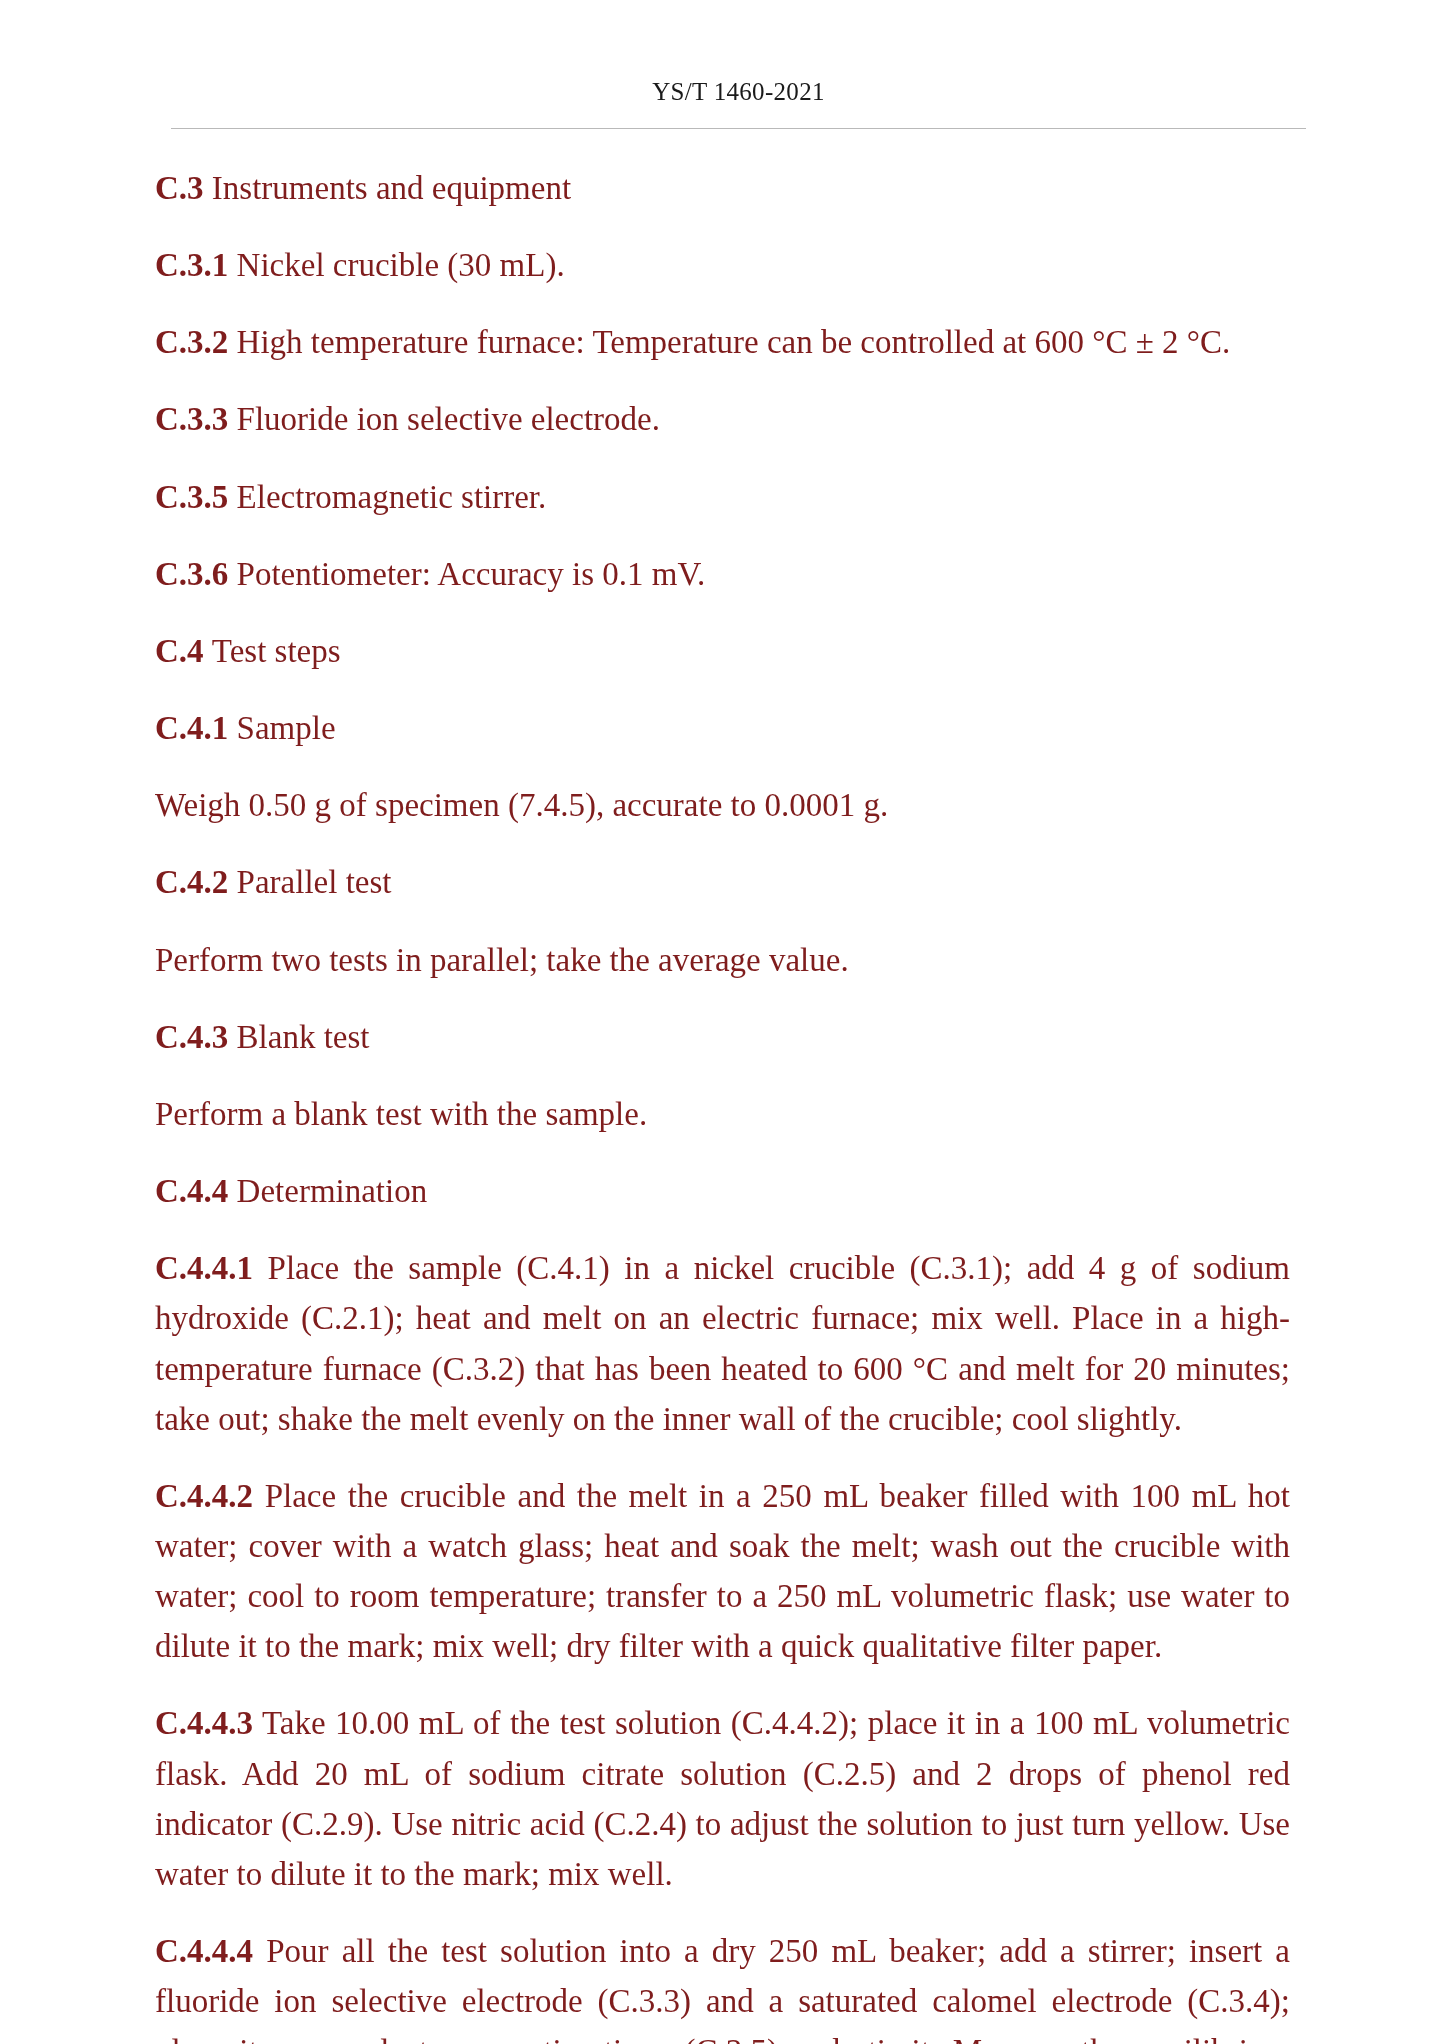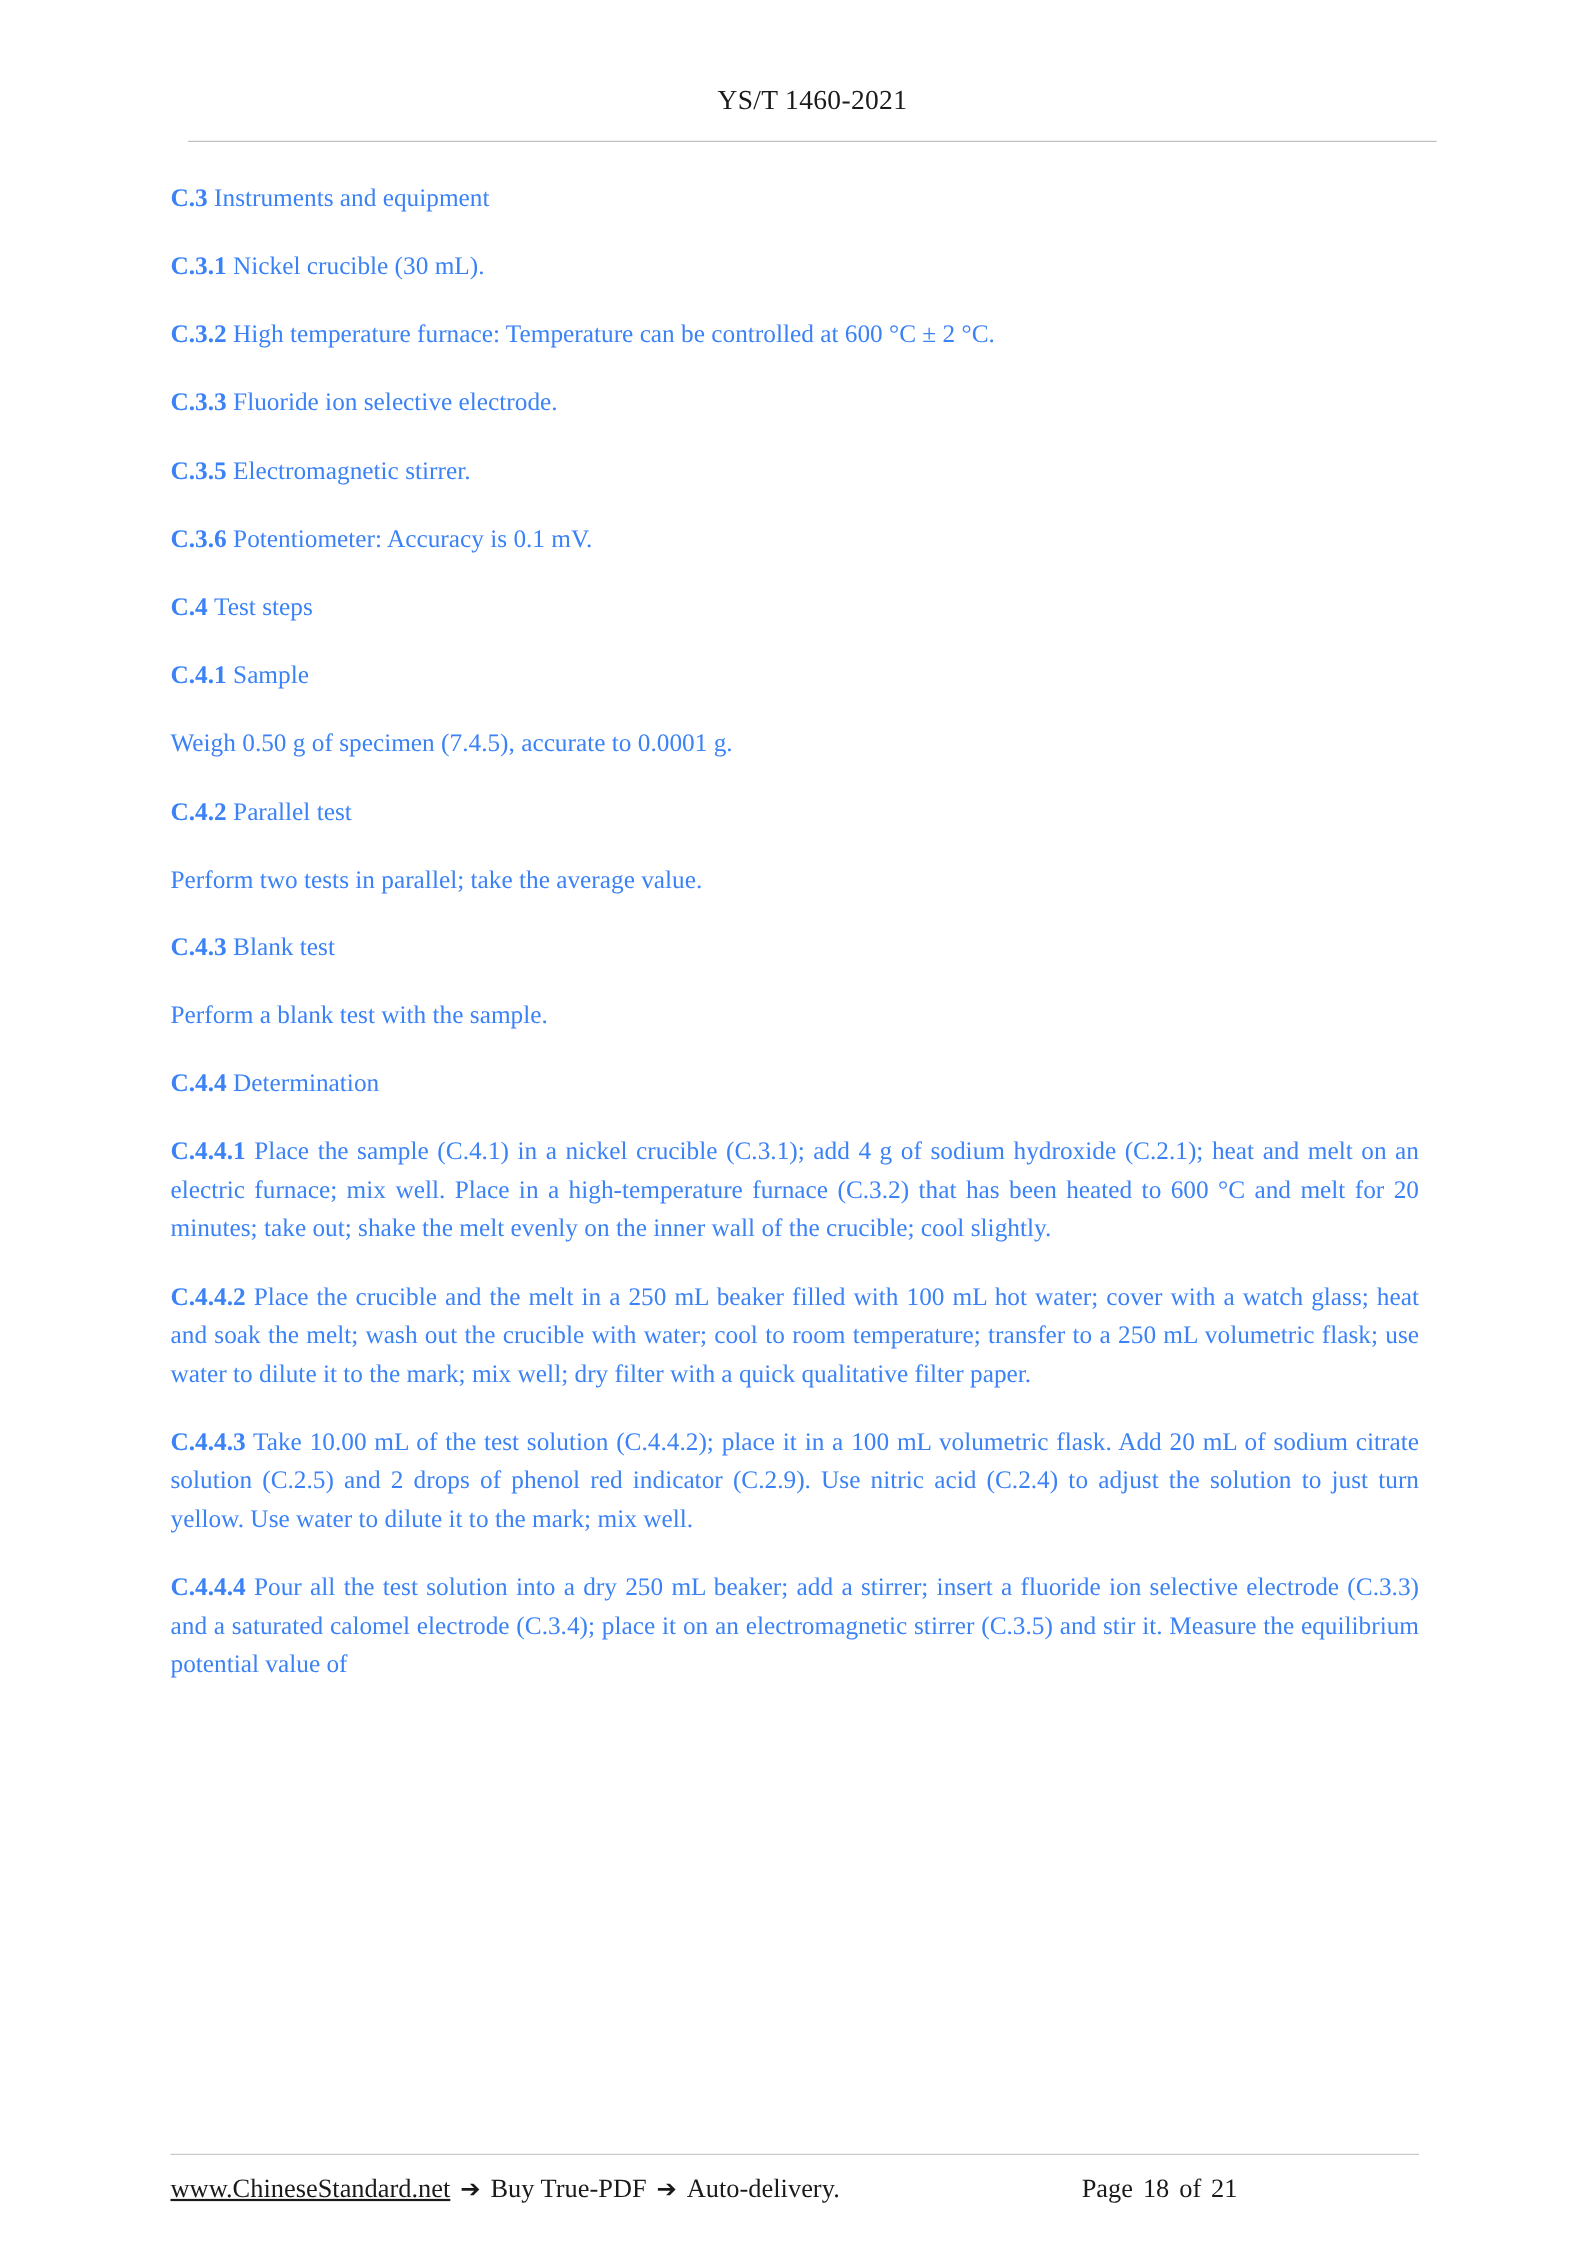--- a/index.html
+++ b/index.html
@@ -34,26 +34,26 @@
     margin: 22px auto 0 auto;
     width: 1135px;
     border-top: 1px solid #b9b9b9;
   }
   .content {
     width: 1135px;
     margin: 0 auto;
     padding-top: 34px;
   }
   .block {
-    font-size: 23px;
+    font-size: 33px;
     line-height: 1.52;
     text-align: justify;
     text-justify: inter-word;
     margin: 0 0 27px 0;
-    color: #3b82f6;
+    color: #7f1d1d;
   }
   .block.heading {
     font-weight: bold;
   }
   .block .num {
     font-weight: bold;
   }
   .block .body-text {
     font-weight: normal;
   }

